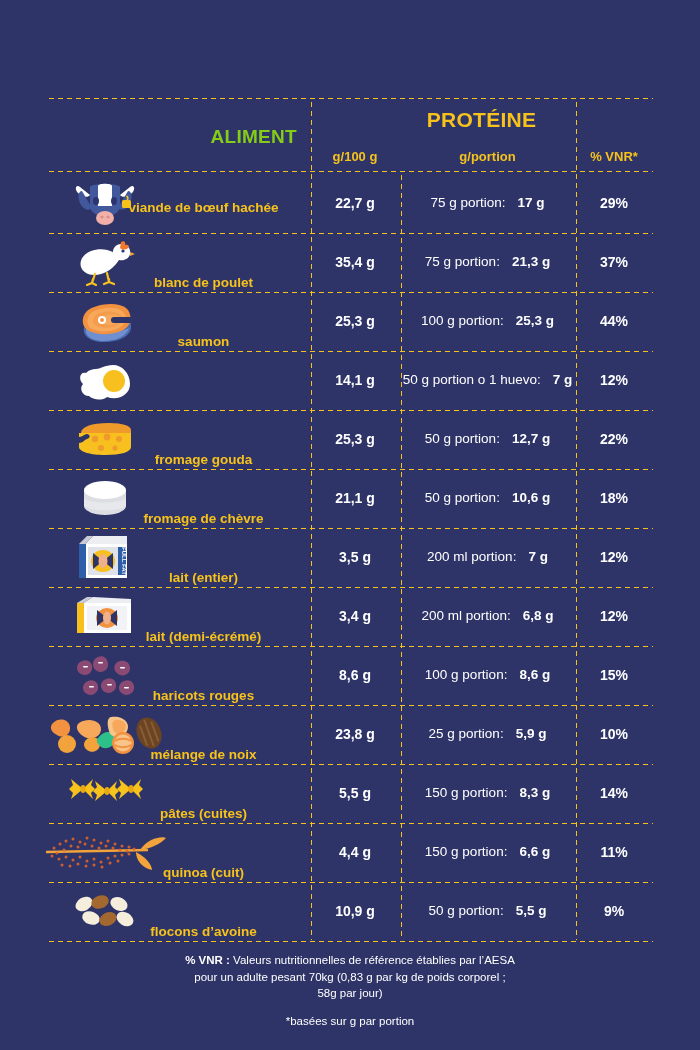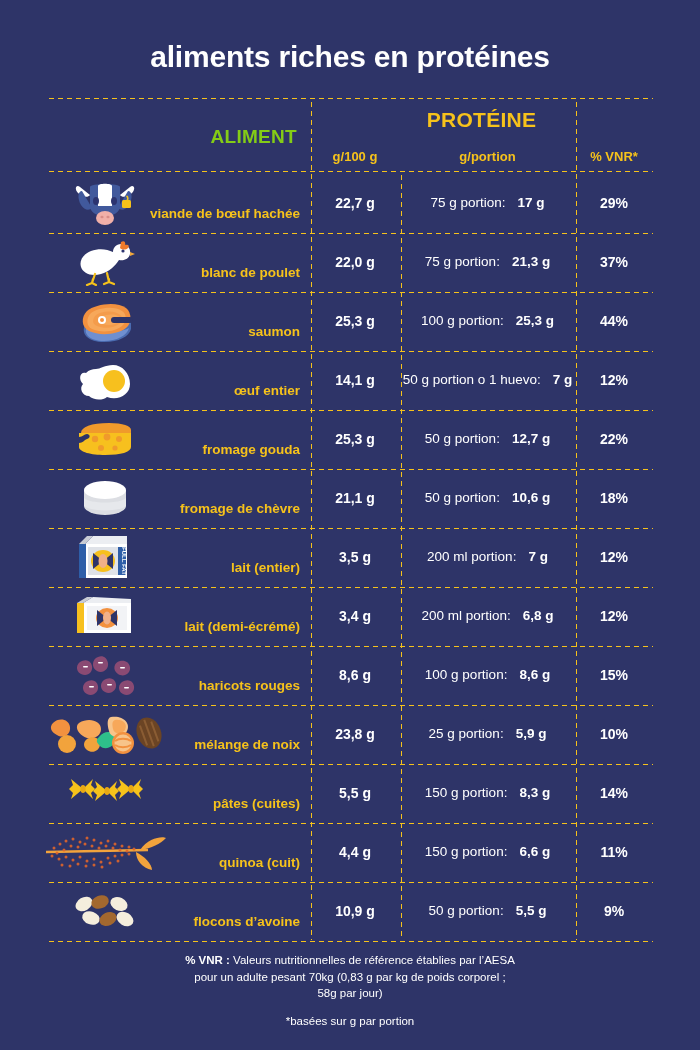--- a/index.html
+++ b/index.html
@@ -50,24 +50,25 @@
   .hdr-c2{left:400px;width:175px;}
   .hdr-c3{left:575px;width:78px;}
 
   
   .row{position:absolute;left:47px;width:606px;height:59px;}
   .icon-wrap{
     position:absolute;left:0;top:0;width:115px;height:59px;
   }
   .icon-wrap svg{position:absolute;left:50%;top:50%;transform:translate(-50%,-50%);}
   .food-name{
-    position:absolute;left:60px;width:193px;top:11px;height:59px;
+    position:absolute;left:60px;width:193px;top:0;height:59px;
     display:flex;align-items:center;justify-content:flex-end;
     text-align:right;color:#f6c21b;font-size:13.5px;font-weight:bold;
     line-height:1.18;
+    flex-direction:column;
   }
   .cell{
     position:absolute;top:0;height:59px;
     display:flex;align-items:center;justify-content:center;
     color:#ffffff;font-size:14px;font-weight:bold;
   }
   .c1{left:263px;width:90px;}
   .c2{left:353px;width:175px;font-weight:normal;font-size:13.5px;}
   .c2 b{font-weight:bold;margin-left:12px;}
   .c3{left:528px;width:78px;}
@@ -81,21 +82,20 @@
   .footnote2{
     position:absolute;left:0;width:700px;top:1015px;
     text-align:center;color:#ffffff;font-size:11.5px;
   }
 </style>
 </head>
 <body>
 
 <div class="page">
 
-  <div class="title">aliments riches en protéines</div>
 
   <div class="hdr-aliment">ALIMENT</div>
   <div class="hdr-proteine">PROTÉINE</div>
   <div class="hdr-sub hdr-c1">g/100 g</div>
   <div class="hdr-sub hdr-c2">g/portion</div>
   <div class="hdr-sub hdr-c3">% VNR*</div>
 
   <div id="rules">
       <div class="hrule" style="top: 97px;"></div>
       <div class="hrule" style="top: 170px;"></div>
@@ -154,21 +154,21 @@
     <path d="M46 4 C49 2 51 4 50 7 C53 6 55 8 53 10 C51 12 47 12 45 10 Z" fill="#ef7a2b"></path>
     <path d="M55 14 L60 16 L55 18 Z" fill="#f2a83c"></path>
     <circle cx="48" cy="13" r="1.6" fill="#2c3470"></circle>
     <path d="M20 36 L17 45 M17 45 L12 47 M17 45 L21 47 M17 45 L18 41" stroke="#f6c21b" stroke-width="2.2" fill="none" stroke-linecap="round"></path>
     <path d="M32 35 L34 44 M34 44 L29 46 M34 44 L39 46 M34 44 L34 41" stroke="#f6c21b" stroke-width="2.2" fill="none" stroke-linecap="round"></path>
   </svg>
         </div>
         <div class="food-name">
           <span>blanc de poulet</span>
         </div>
-        <div class="cell c1">22,0 g</div>
+        <div class="cell c1">35,4 g</div>
         <div class="cell c2">
           <span>75 g portion:</span>
           <b>21,3 g</b>
         </div>
         <div class="cell c3">37%</div>
       </div>
       <div class="row" style="top: 291px;">
         <div class="icon-wrap">
           <svg width="68" height="48" viewBox="0 0 68 48">
     <path d="M14 28 C10 36 16 44 30 45 C46 46 58 40 60 32 L60 24 L14 22 Z" fill="#4a6bb0"></path>
@@ -191,23 +191,20 @@
           <b>25,3 g</b>
         </div>
         <div class="cell c3">44%</div>
       </div>
       <div class="row" style="top: 350px;">
         <div class="icon-wrap">
           <svg width="62" height="46" viewBox="0 0 62 46">
     <path d="M12 16 C6 14 4 22 9 27 C5 31 8 39 15 39 C19 43 28 44 33 40 C44 44 56 38 56 27 C56 16 48 8 39 8 C31 8 26 12 22 12 C18 12 15 13 12 16 Z" fill="#ffffff"></path>
     <circle cx="40" cy="24" r="11" fill="#f7c01e"></circle>
   </svg>
-        </div>
-        <div class="food-name">
-          <span>œuf entier</span>
         </div>
         <div class="cell c1">14,1 g</div>
         <div class="cell c2">
           <span>50 g portion o 1 huevo:</span>
           <b>7 g</b>
         </div>
         <div class="cell c3">12%</div>
       </div>
       <div class="row" style="top: 409px;">
         <div class="icon-wrap">

